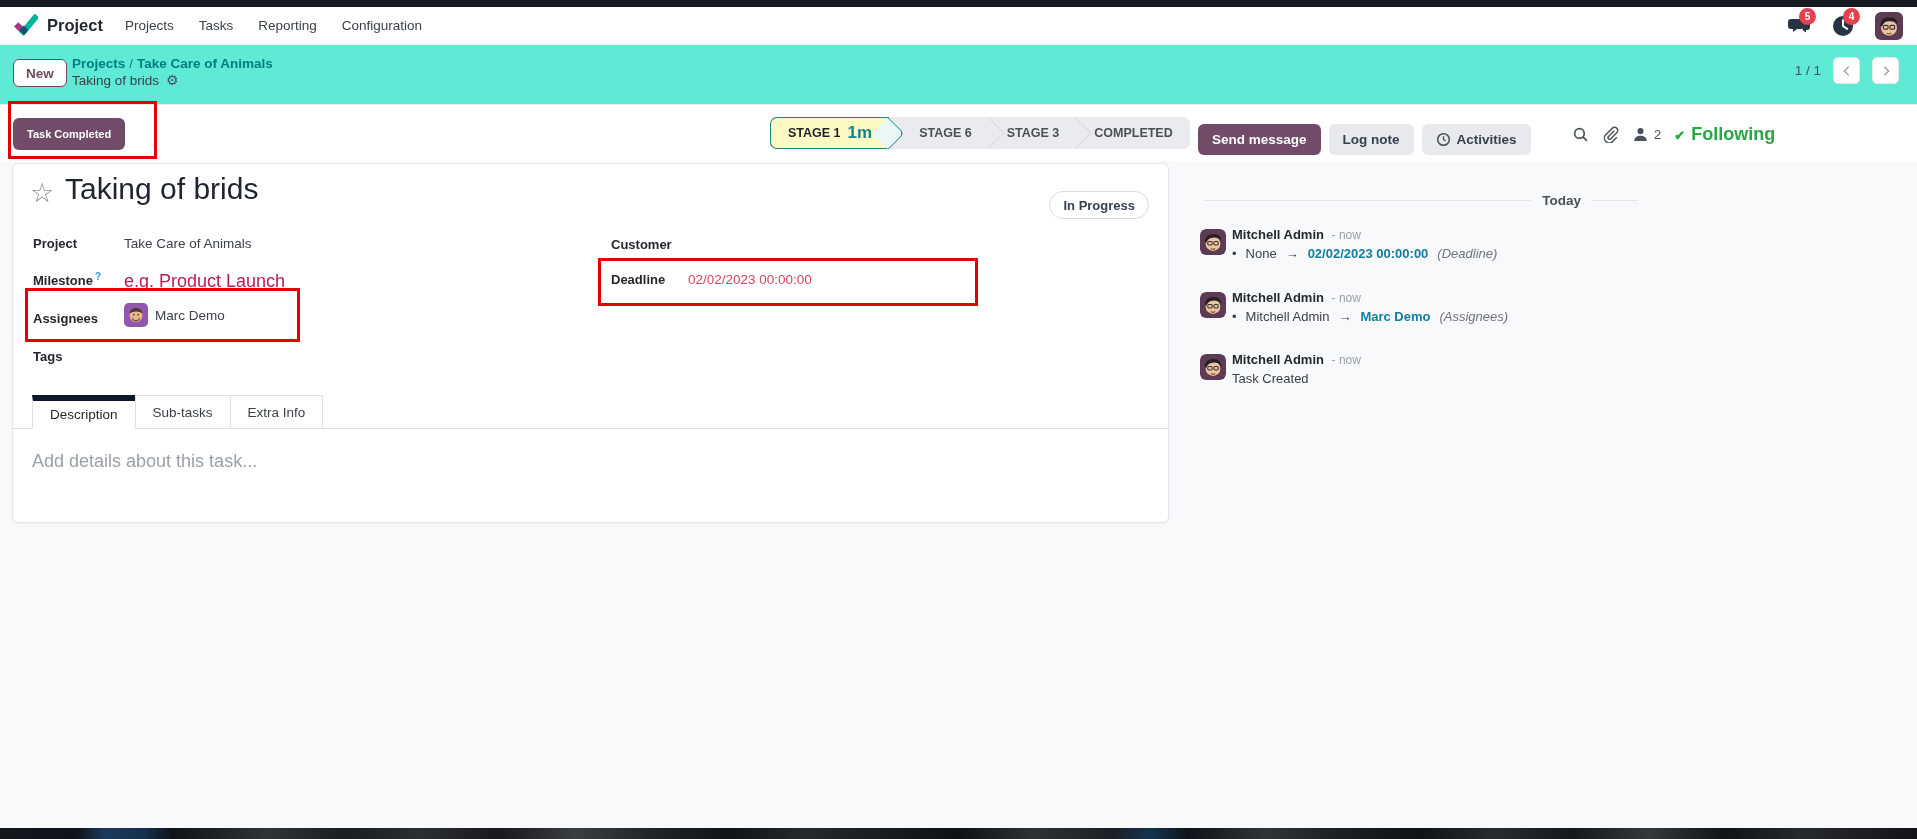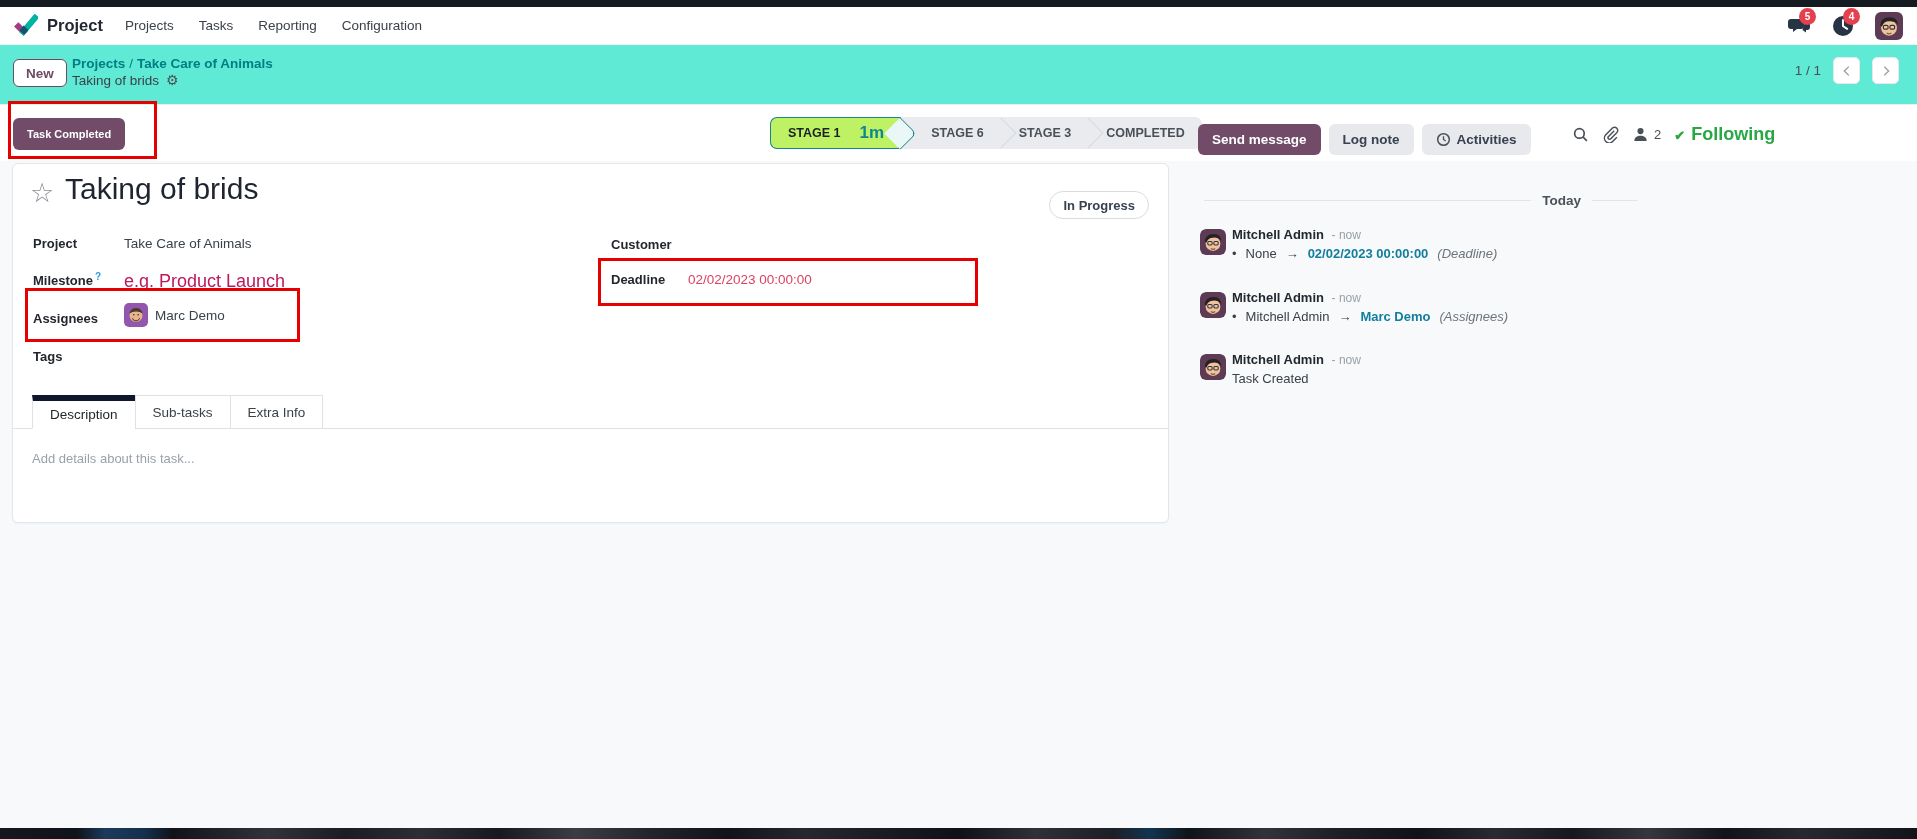--- a/index.html
+++ b/index.html
@@ -44,22 +44,22 @@
   
   .statusbar { position:absolute; left:0; top:105px; width:1917px; height:56px; background:#fff; }
   .task-btn { position:absolute; left:13px; top:13px; height:32px; padding:0 14px;
               background:#714B67; border:none; border-radius:6px; color:#fff;
               font-size:11px; font-weight:700; cursor:pointer; }
   .stages { position:absolute; left:770px; top:12px; height:32px; display:flex;
             background:#e9ebef; border-radius:7px; }
   .stage { display:flex; align-items:center; padding:0 17px; font-size:12.5px; font-weight:700;
            color:#4a5056; position:relative; cursor:pointer; white-space:nowrap; }
   .stage span { position:relative; z-index:1; }
-  .stage.active { background:#bef264; border:1px solid #16858c; border-right:none;
-                  border-radius:7px 0 0 7px; color:#1a2026; z-index:2;gap:12px; }
+  .stage.active { background:#fef9c3; border:1px solid #16858c; border-right:none;
+                  border-radius:7px 0 0 7px; color:#1a2026; z-index:2; }
   .stage.active::after { content:''; position:absolute; right:-11px; top:3.5px; width:22px; height:22px;
                   transform:rotate(45deg); background:#eaf7f7; border-top:1px solid #16858c;
                   border-right:1px solid #16858c; border-top-right-radius:6px; }
   .stage.first-rest { padding-left:30px; }
   .dur { color:#0f8592; font-weight:600; font-size:17px; margin-left:7px; }
   .stage-sep { width:1px; position:relative; z-index:1; }
   .stage-sep::before { content:''; position:absolute; left:-11px; top:4.5px; width:21px; height:21px;
                   transform:rotate(45deg); border-top:1px solid #d6dade; border-right:1px solid #d6dade; }
 
   .chatter-actions { position:absolute; left:1198px; top:19px; display:flex; gap:8px; }
@@ -95,21 +95,21 @@
   .assignee-chip .nm { font-size:13.5px; color:#3a4148; }
 
   .tabs { position:absolute; left:0; top:231px; width:100%; height:34px;
           border-bottom:1px solid #dee2e6; display:flex; padding-left:19px; }
   .tab { height:34px; display:flex; align-items:center; padding:0 17px; font-size:13.5px;
          color:#3a4148; border:1px solid #dee2e6; background:#fff; margin-bottom:-1px;
          margin-left:-1px; cursor:pointer; }
   .tab:first-child { margin-left:0; }
   .tab.active { border-top:6px solid #0f172a; border-bottom:1px solid #fff; color:#23272d; }
   .desc-area { position:absolute; left:19px; top:287px; width:1100px; height:60px;
-               font-size:13px; color:#9aa1a9; cursor:text; }
+               font-size:18px; color:#9aa1a9; cursor:text; }
 
   
   .date-divider { position:absolute; left:1204px; top:192px; width:434px; height:16px;
                   display:flex; align-items:center; gap:11px; }
   .dline { flex:1; height:1px; background:#e1e4e8; }
   .dline.short { flex:0 0 46px; }
   .dlabel { font-size:13.5px; font-weight:700; color:#4b5158; }
 
   .msg { position:absolute; left:1200px; width:690px; }
   .msg .av { position:absolute; left:0; top:2px; width:26px; height:26px; border-radius:6px; overflow:hidden; }

